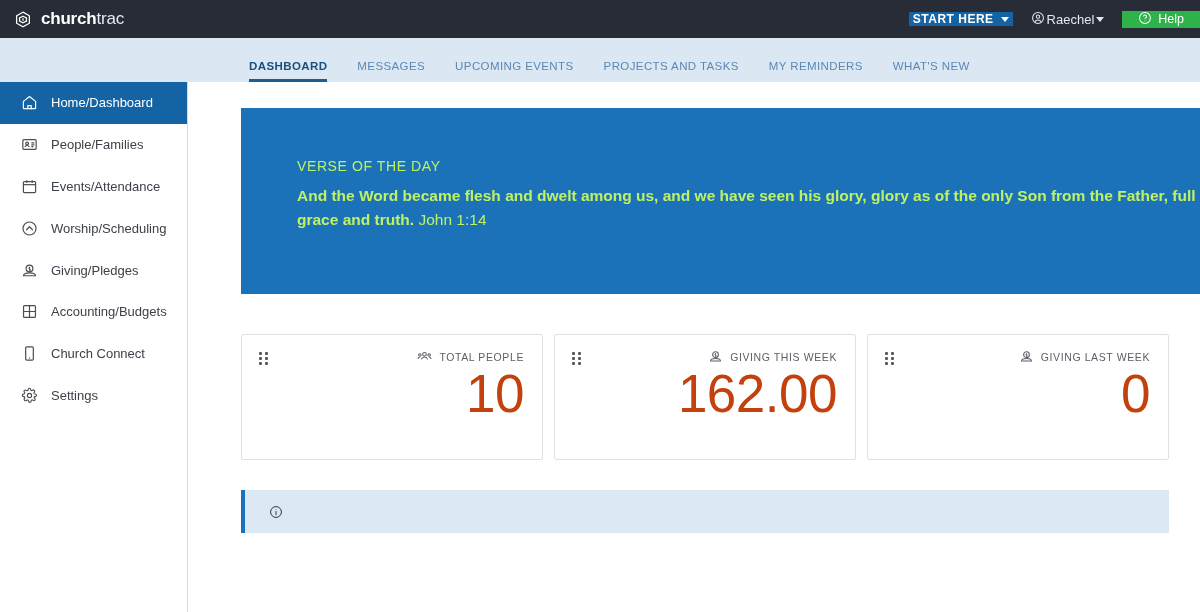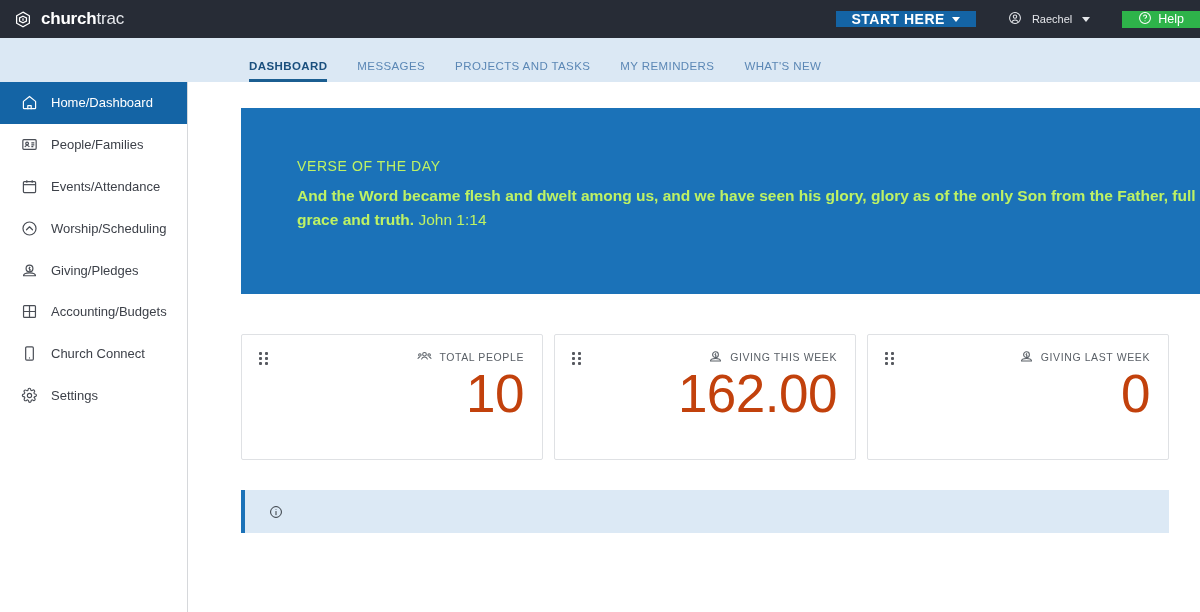--- a/index.html
+++ b/index.html
@@ -28,29 +28,29 @@
     white-space: nowrap;
   }
   .brand-text .b { font-weight: bold; }
   .brand-text .t { font-weight: normal; color: #e8eaee; }
 
   .topbar-spacer { flex: 1; }
 
   .start-here {
     background: #1464a5;
     color: #ffffff;
-    font-size: 14px; font-weight: bold; letter-spacing: 0.5px;
+    font-size: 12px; font-weight: bold; letter-spacing: 0.5px;
     display: flex; align-items: center; gap: 7px;
-    padding: 0 16px;
+    padding: 0 4px;
     cursor: pointer;
   }
   .user-menu {
-    color: #e5e7eb; font-size: 11px;
-    display: flex; align-items: center; gap: 10px;
-    padding: 0 32px;
+    color: #e5e7eb; font-size: 13px;
+    display: flex; align-items: center; gap: 2px;
+    padding: 0 18px;
     cursor: pointer;
   }
   .help-btn {
     background: #2eb34a; color: #ffffff;
     font-size: 12.5px;
     display: flex; align-items: center; gap: 6px;
     padding: 0 16px;
     cursor: pointer;
   }
   .caret {
@@ -235,20 +235,21 @@
         <circle cx="12" cy="16.6" r="0.9" fill="#ffffff" stroke="none"></circle>
       </svg>
     </span>
     <span>Help</span>
   </div>
 </div>
 
 <div class="subnav">
   <div class="subnav-item active">DASHBOARD</div>
   <div class="subnav-item">MESSAGES</div>
+  <div class="subnav-item">UPCOMING EVENTS</div>
   <div class="subnav-item">PROJECTS AND TASKS</div>
   <div class="subnav-item">MY REMINDERS</div>
   <div class="subnav-item">WHAT'S NEW</div>
 </div>
 
 <div class="sidebar">
 
   <div class="side-item active">
     <span class="side-ico">
       <svg width="17" height="17" viewBox="0 0 24 24" fill="none" stroke="#ffffff" stroke-width="1.7" stroke-linejoin="round">

